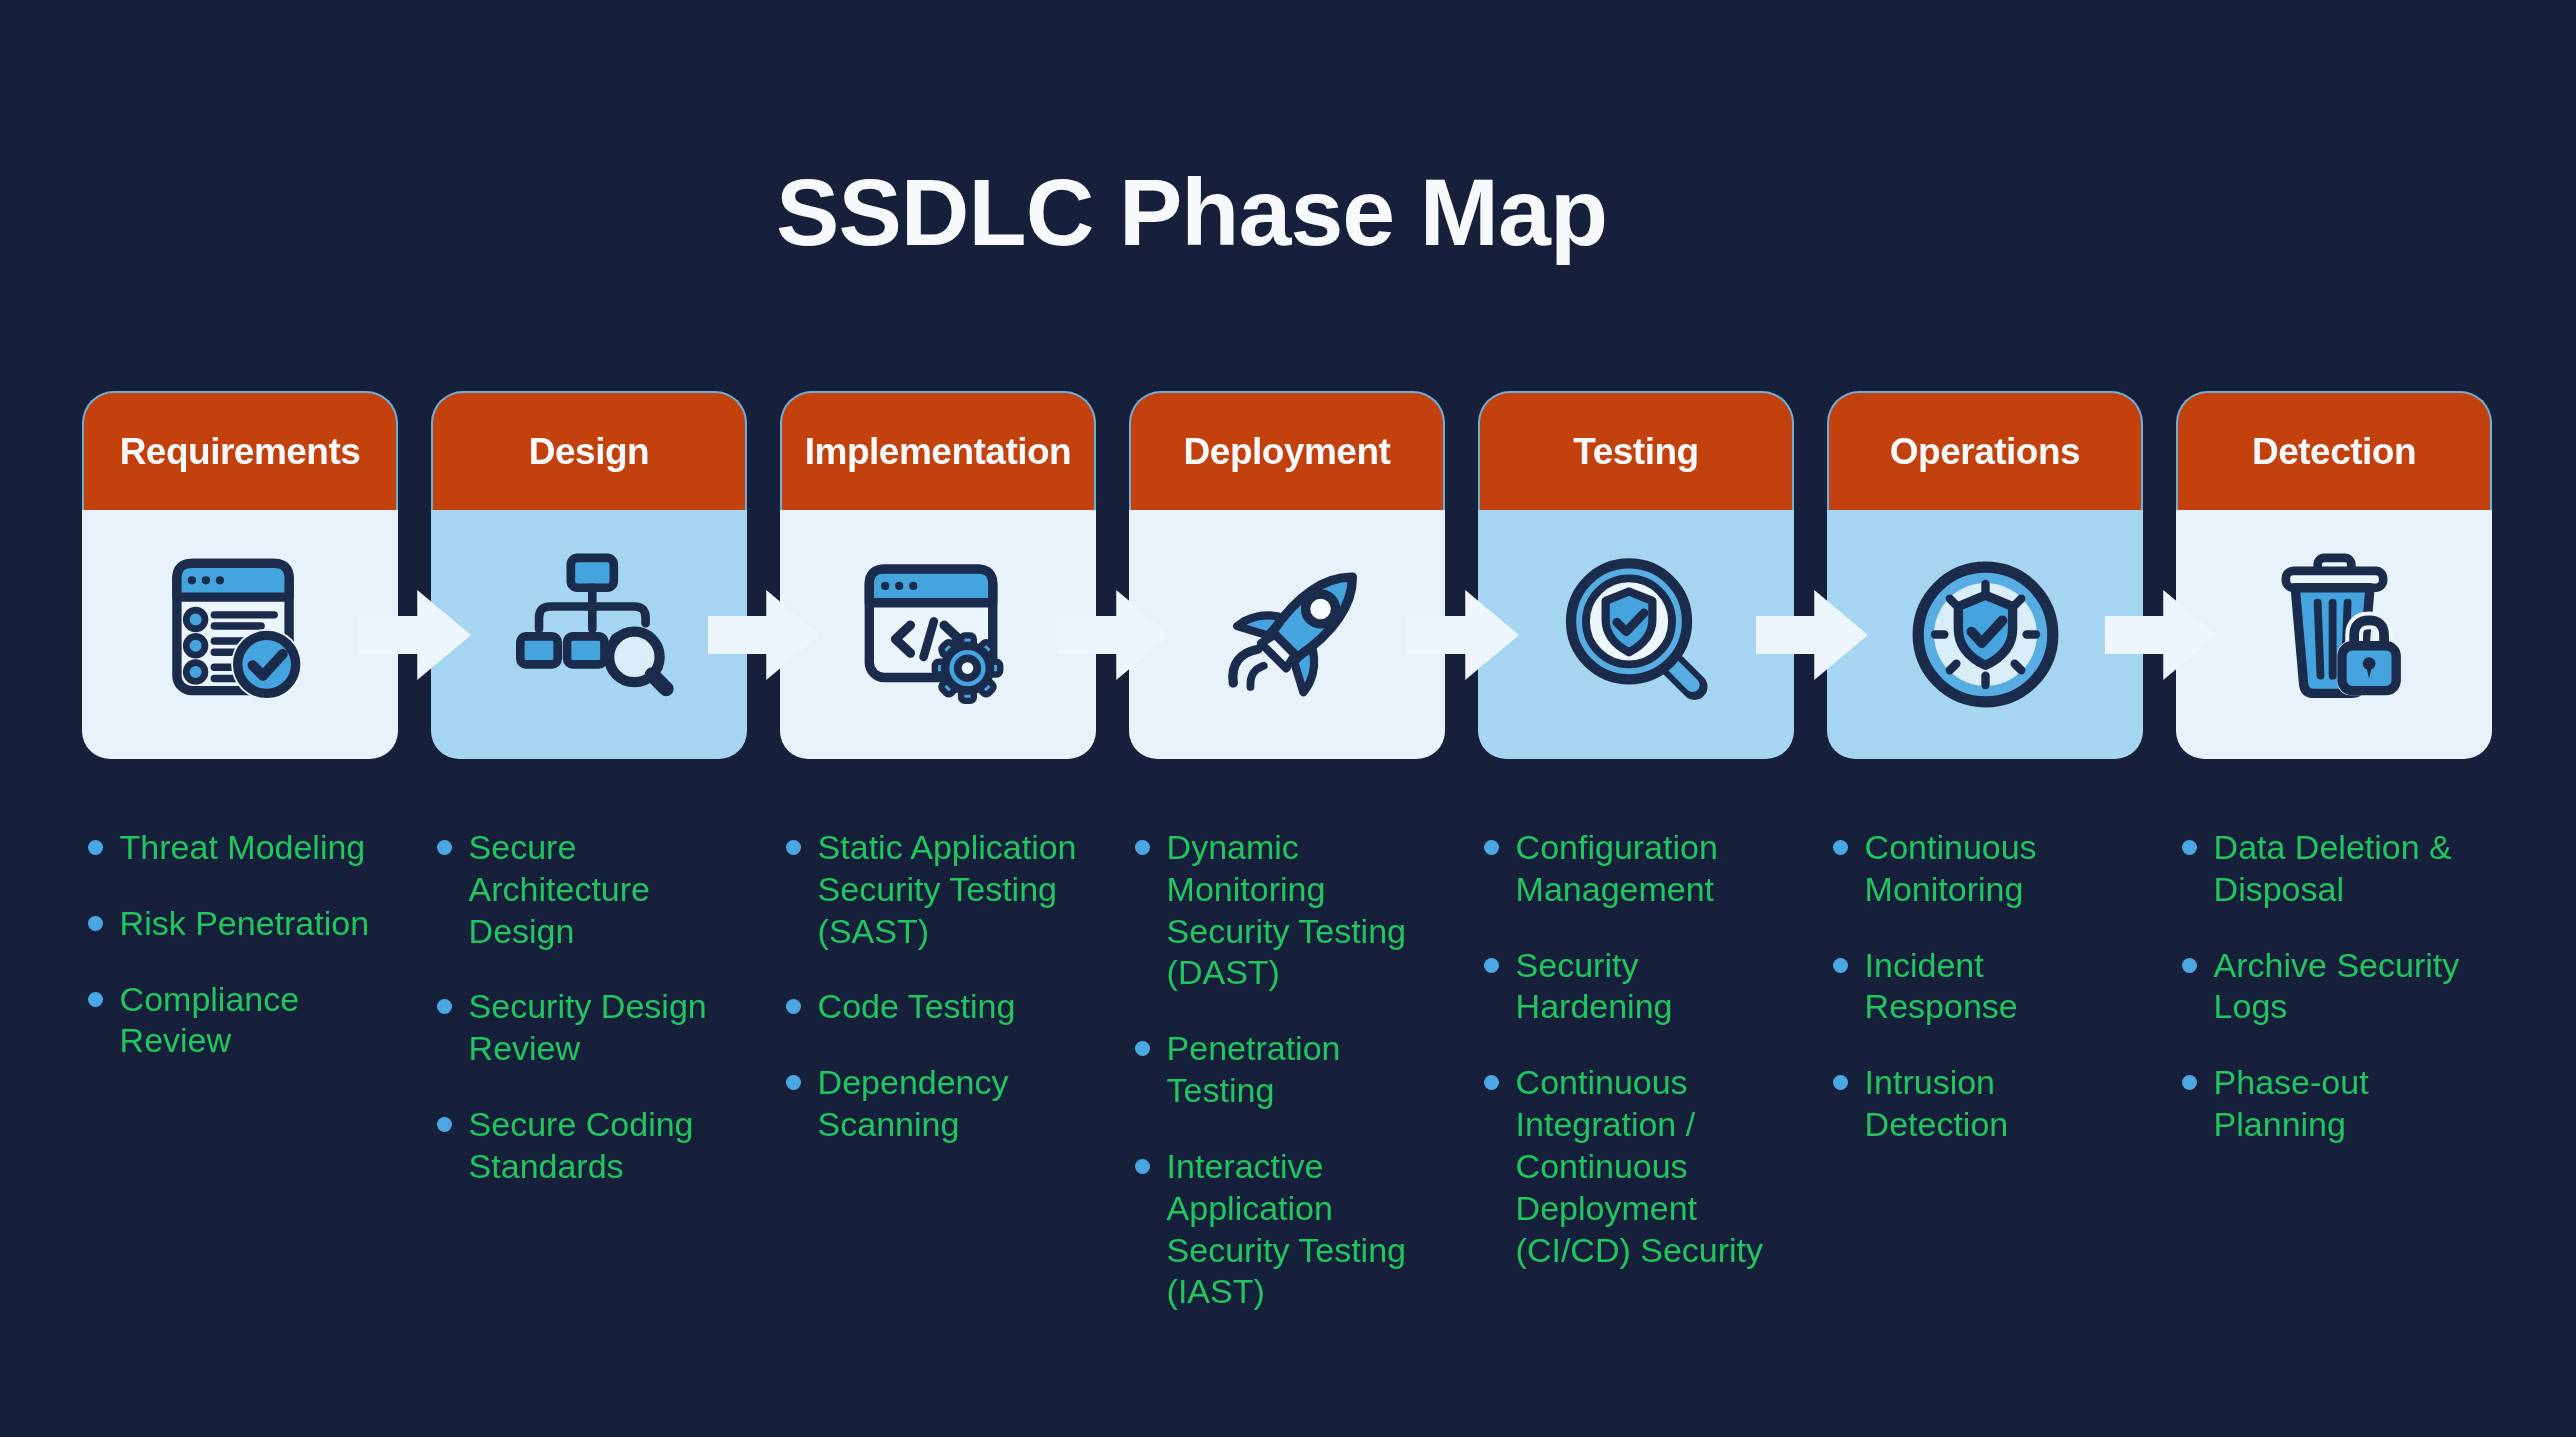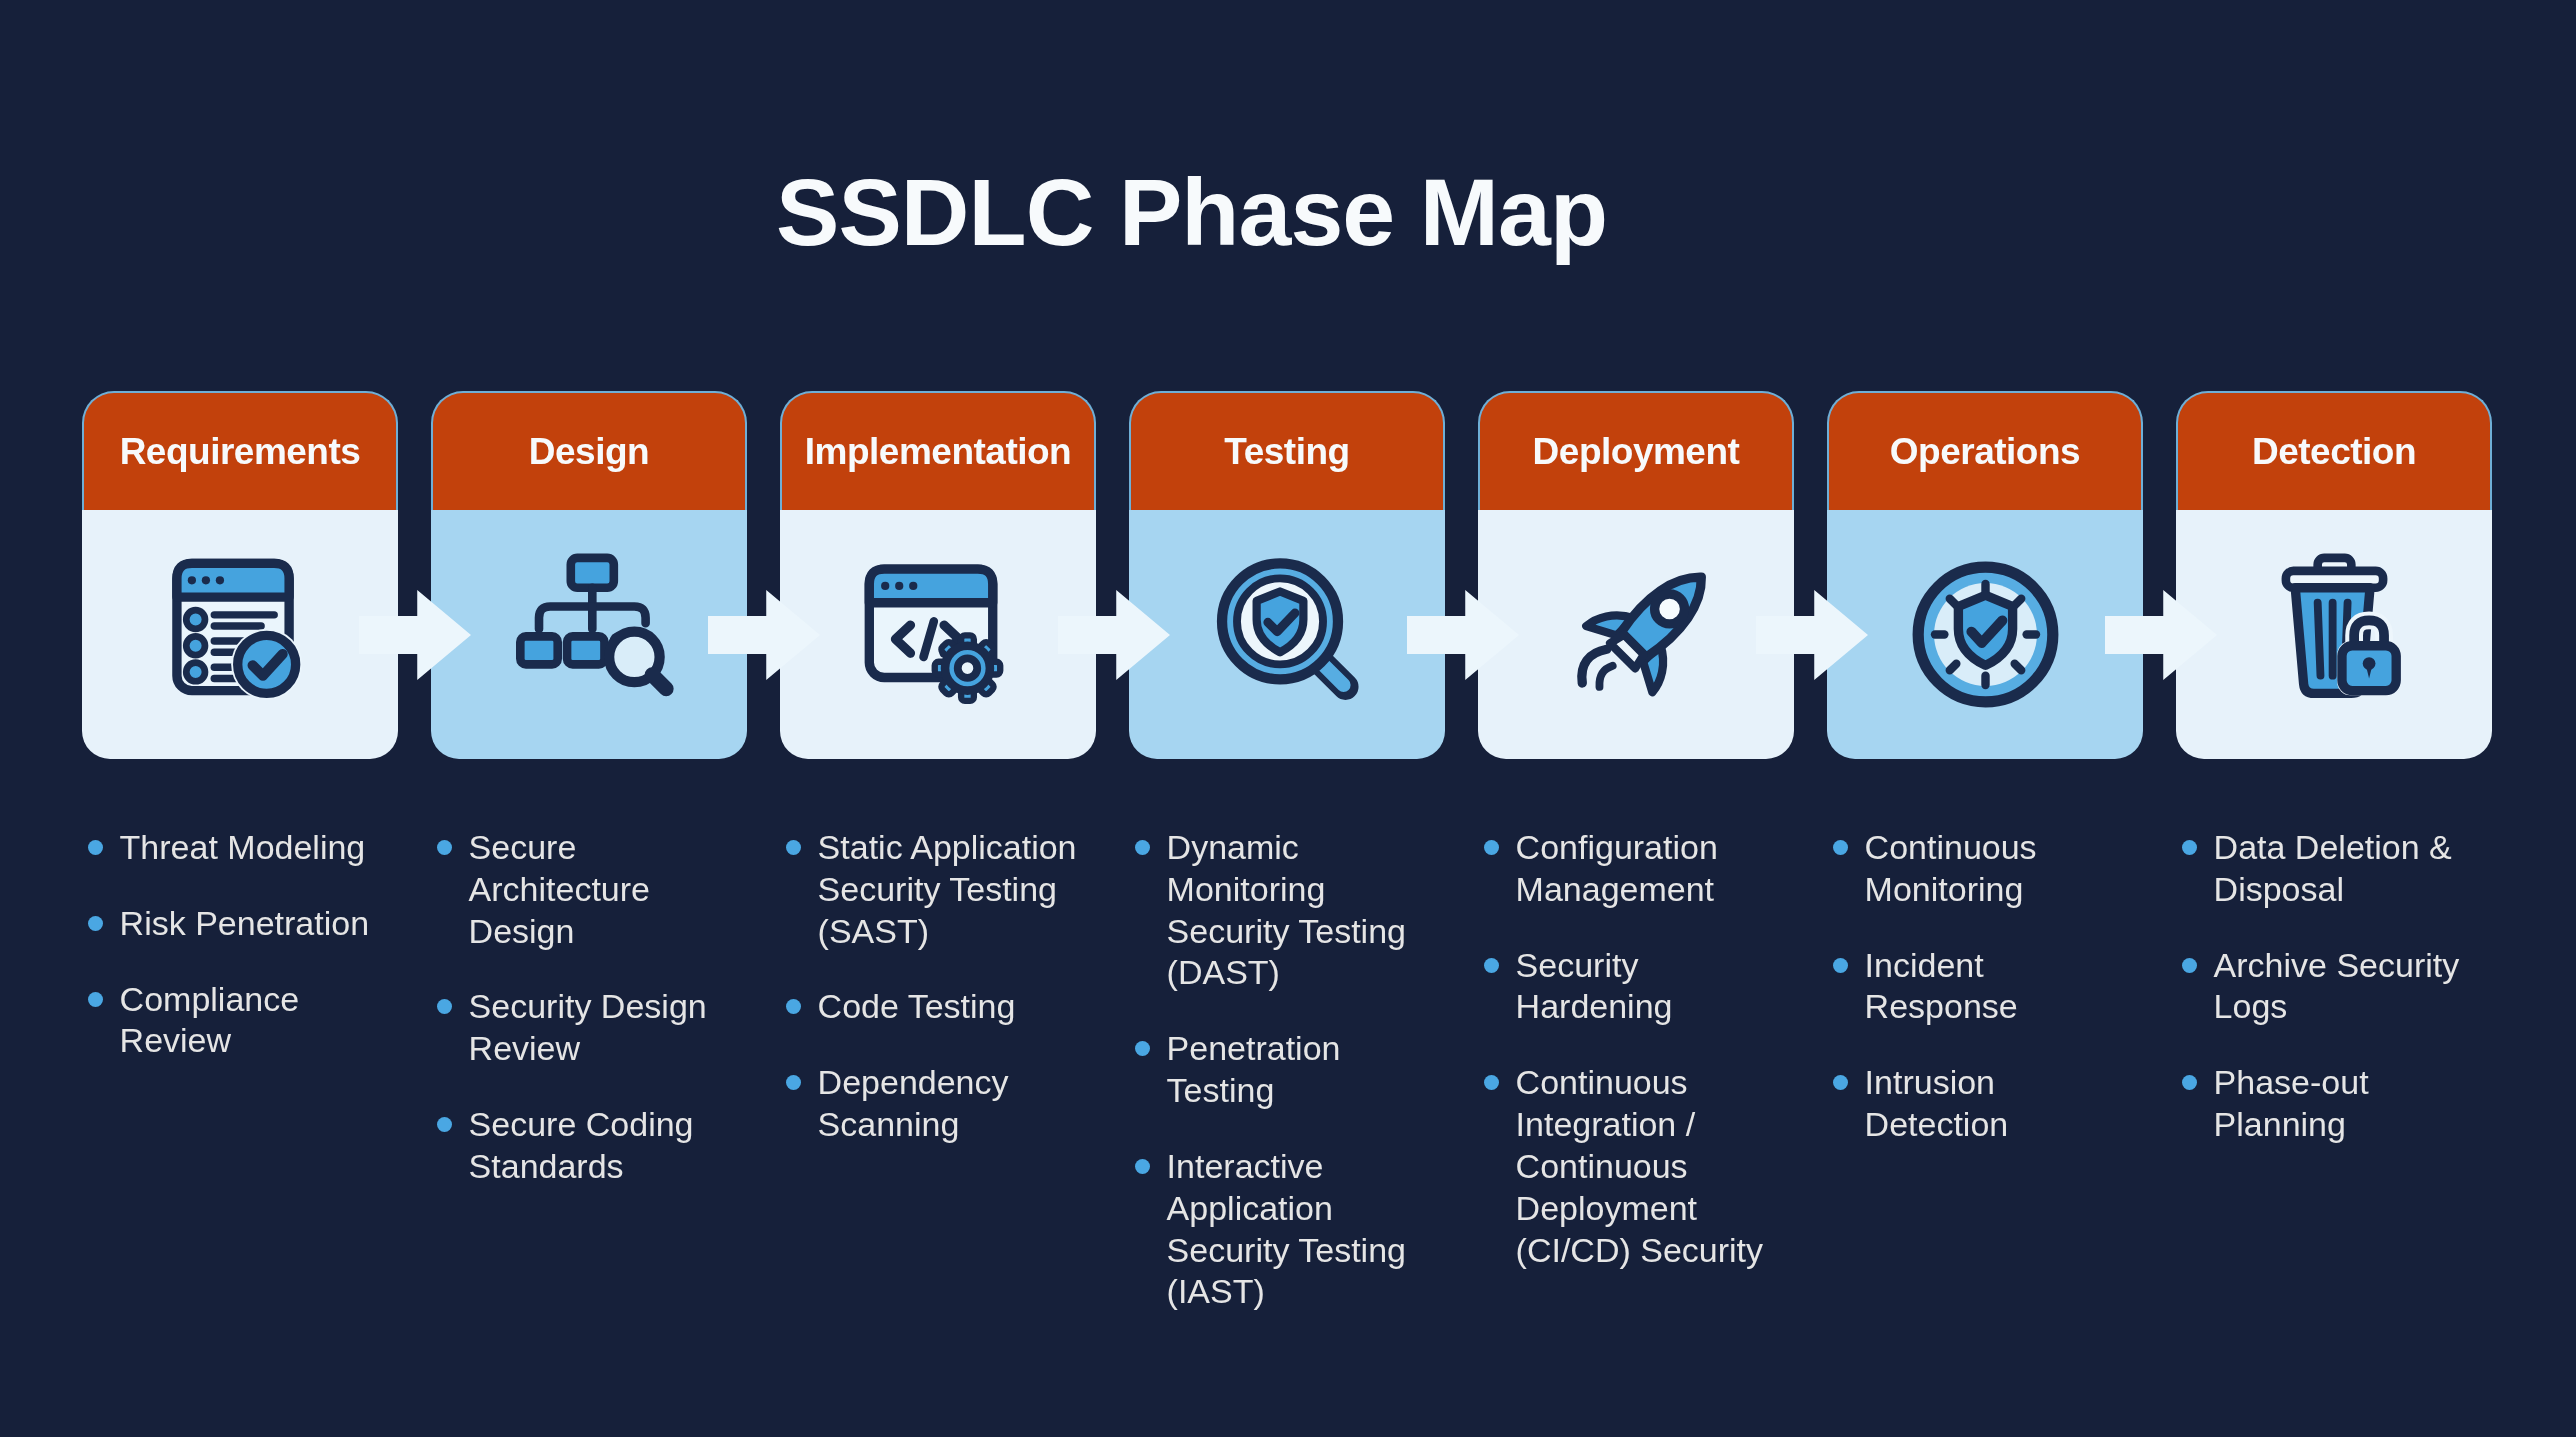--- a/index.html
+++ b/index.html
@@ -41,21 +41,21 @@
     clip-path:polygon(0 29%,52% 29%,52% 0,100% 50%,52% 100%,52% 71%,0 71%);
   }
   .lists{position:absolute;left:82px;top:827px;display:flex;gap:33px;}
   .plist{width:316px;margin:0;padding:0 0 0 5.6px;list-style:none;box-sizing:border-box;}
   .plist li{display:flex;margin-bottom:34px;}
   .dot{
     flex:0 0 15px;width:15px;height:15px;border-radius:50%;
     background:#4AA7E3;margin-top:13px;margin-right:17px;
   }
   .li-text{
-    color:#e5e5e5;font-size:34px;line-height:1.23;max-width:271px;
+    color:#22c55e;font-size:34px;line-height:1.23;max-width:271px;
   }
 </style>
 </head>
 <body>
 
 <div class="stage">
 
   <h1 class="title">SSDLC Phase Map</h1>
 
   <div class="cards">
@@ -133,49 +133,49 @@
             </g>
             <circle r="12" fill="#45A3DE" stroke="#1A2B4C" stroke-width="4.6"></circle>
             <circle r="5.2" fill="#EAF5FC" stroke="#1A2B4C" stroke-width="4.2"></circle>
           </g>
         </svg>
       </div>
     </div>
 
     <div class="card">
       <div class="card-header">
-        <span>Testing</span>
-      </div>
-      <div class="card-body body-blue">
-        <svg class="icon" viewBox="0 0 100 100">
-          <line x1="68.5" y1="65.5" x2="81" y2="78" stroke="#1A2B4C" stroke-width="14" stroke-linecap="round"></line>
-          <line x1="69.5" y1="66.5" x2="80" y2="77" stroke="#57ADE2" stroke-width="7.5" stroke-linecap="round"></line>
-          <circle cx="46" cy="43" r="31" fill="#57ADE2" stroke="#1A2B4C" stroke-width="5.5"></circle>
-          <circle cx="46" cy="43" r="23" fill="#EDF6FC" stroke="#1A2B4C" stroke-width="4.2"></circle>
-          <path d="M46 27 L58.5 32 V42 Q58.5 53 46 59.5 Q33.5 53 33.5 42 V32 Z" fill="#45A3DE" stroke="#1A2B4C" stroke-width="4.4" stroke-linejoin="round"></path>
-          <path d="M39.5 43.5 L44.5 48.5 L54 38.5" fill="none" stroke="#1A2B4C" stroke-width="4.8" stroke-linecap="round" stroke-linejoin="round"></path>
-        </svg>
-      </div>
-    </div>
-
-    <div class="card">
-      <div class="card-header">
         <span>Deployment</span>
       </div>
       <div class="card-body body-light">
         <svg class="icon" viewBox="0 0 100 100">
           <g transform="rotate(45 50 54)">
             <path d="M41.5 68 C36 76 37 84 45 90" fill="none" stroke="#1A2B4C" stroke-width="5" stroke-linecap="round"></path>
             <path d="M50 72 C47.5 77 48.5 81 53 85" fill="none" stroke="#1A2B4C" stroke-width="4.2" stroke-linecap="round"></path>
             <path d="M40 46 C30 51 25.5 60 25 67 L40 59 Z" fill="#45A3DE" stroke="#1A2B4C" stroke-width="4.4" stroke-linejoin="round"></path>
             <path d="M60 46 C70 51 74.5 60 75 67 L60 59 Z" fill="#45A3DE" stroke="#1A2B4C" stroke-width="4.4" stroke-linejoin="round"></path>
             <path d="M50 5 C60.5 15 64 33 59.5 56 H40.5 C36 33 39.5 15 50 5 Z" fill="#45A3DE" stroke="#1A2B4C" stroke-width="5" stroke-linejoin="round"></path>
             <path d="M42.5 56 L40.5 64.5 H59.5 L57.5 56 Z" fill="#EDF6FC" stroke="#1A2B4C" stroke-width="4.4" stroke-linejoin="round"></path>
             <circle cx="50" cy="29" r="8" fill="#F6FBFE" stroke="#1A2B4C" stroke-width="5"></circle>
           </g>
+        </svg>
+      </div>
+    </div>
+
+    <div class="card">
+      <div class="card-header">
+        <span>Testing</span>
+      </div>
+      <div class="card-body body-blue">
+        <svg class="icon" viewBox="0 0 100 100">
+          <line x1="68.5" y1="65.5" x2="81" y2="78" stroke="#1A2B4C" stroke-width="14" stroke-linecap="round"></line>
+          <line x1="69.5" y1="66.5" x2="80" y2="77" stroke="#57ADE2" stroke-width="7.5" stroke-linecap="round"></line>
+          <circle cx="46" cy="43" r="31" fill="#57ADE2" stroke="#1A2B4C" stroke-width="5.5"></circle>
+          <circle cx="46" cy="43" r="23" fill="#EDF6FC" stroke="#1A2B4C" stroke-width="4.2"></circle>
+          <path d="M46 27 L58.5 32 V42 Q58.5 53 46 59.5 Q33.5 53 33.5 42 V32 Z" fill="#45A3DE" stroke="#1A2B4C" stroke-width="4.4" stroke-linejoin="round"></path>
+          <path d="M39.5 43.5 L44.5 48.5 L54 38.5" fill="none" stroke="#1A2B4C" stroke-width="4.8" stroke-linecap="round" stroke-linejoin="round"></path>
         </svg>
       </div>
     </div>
 
     <div class="card">
       <div class="card-header">
         <span>Operations</span>
       </div>
       <div class="card-body body-blue">
         <svg class="icon" viewBox="0 0 100 100">

